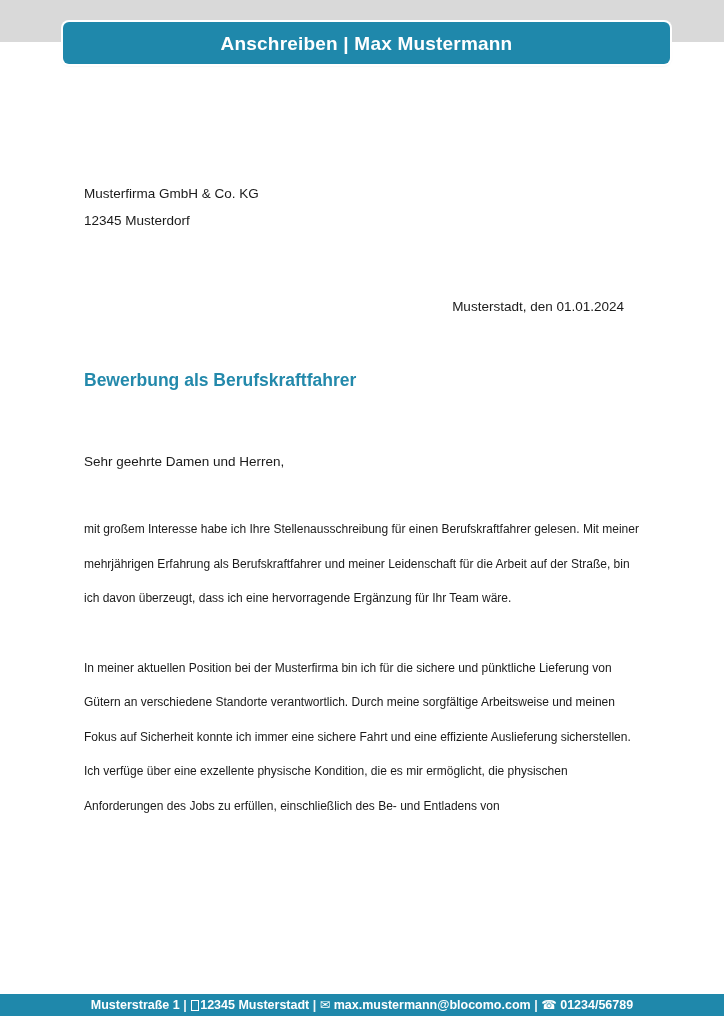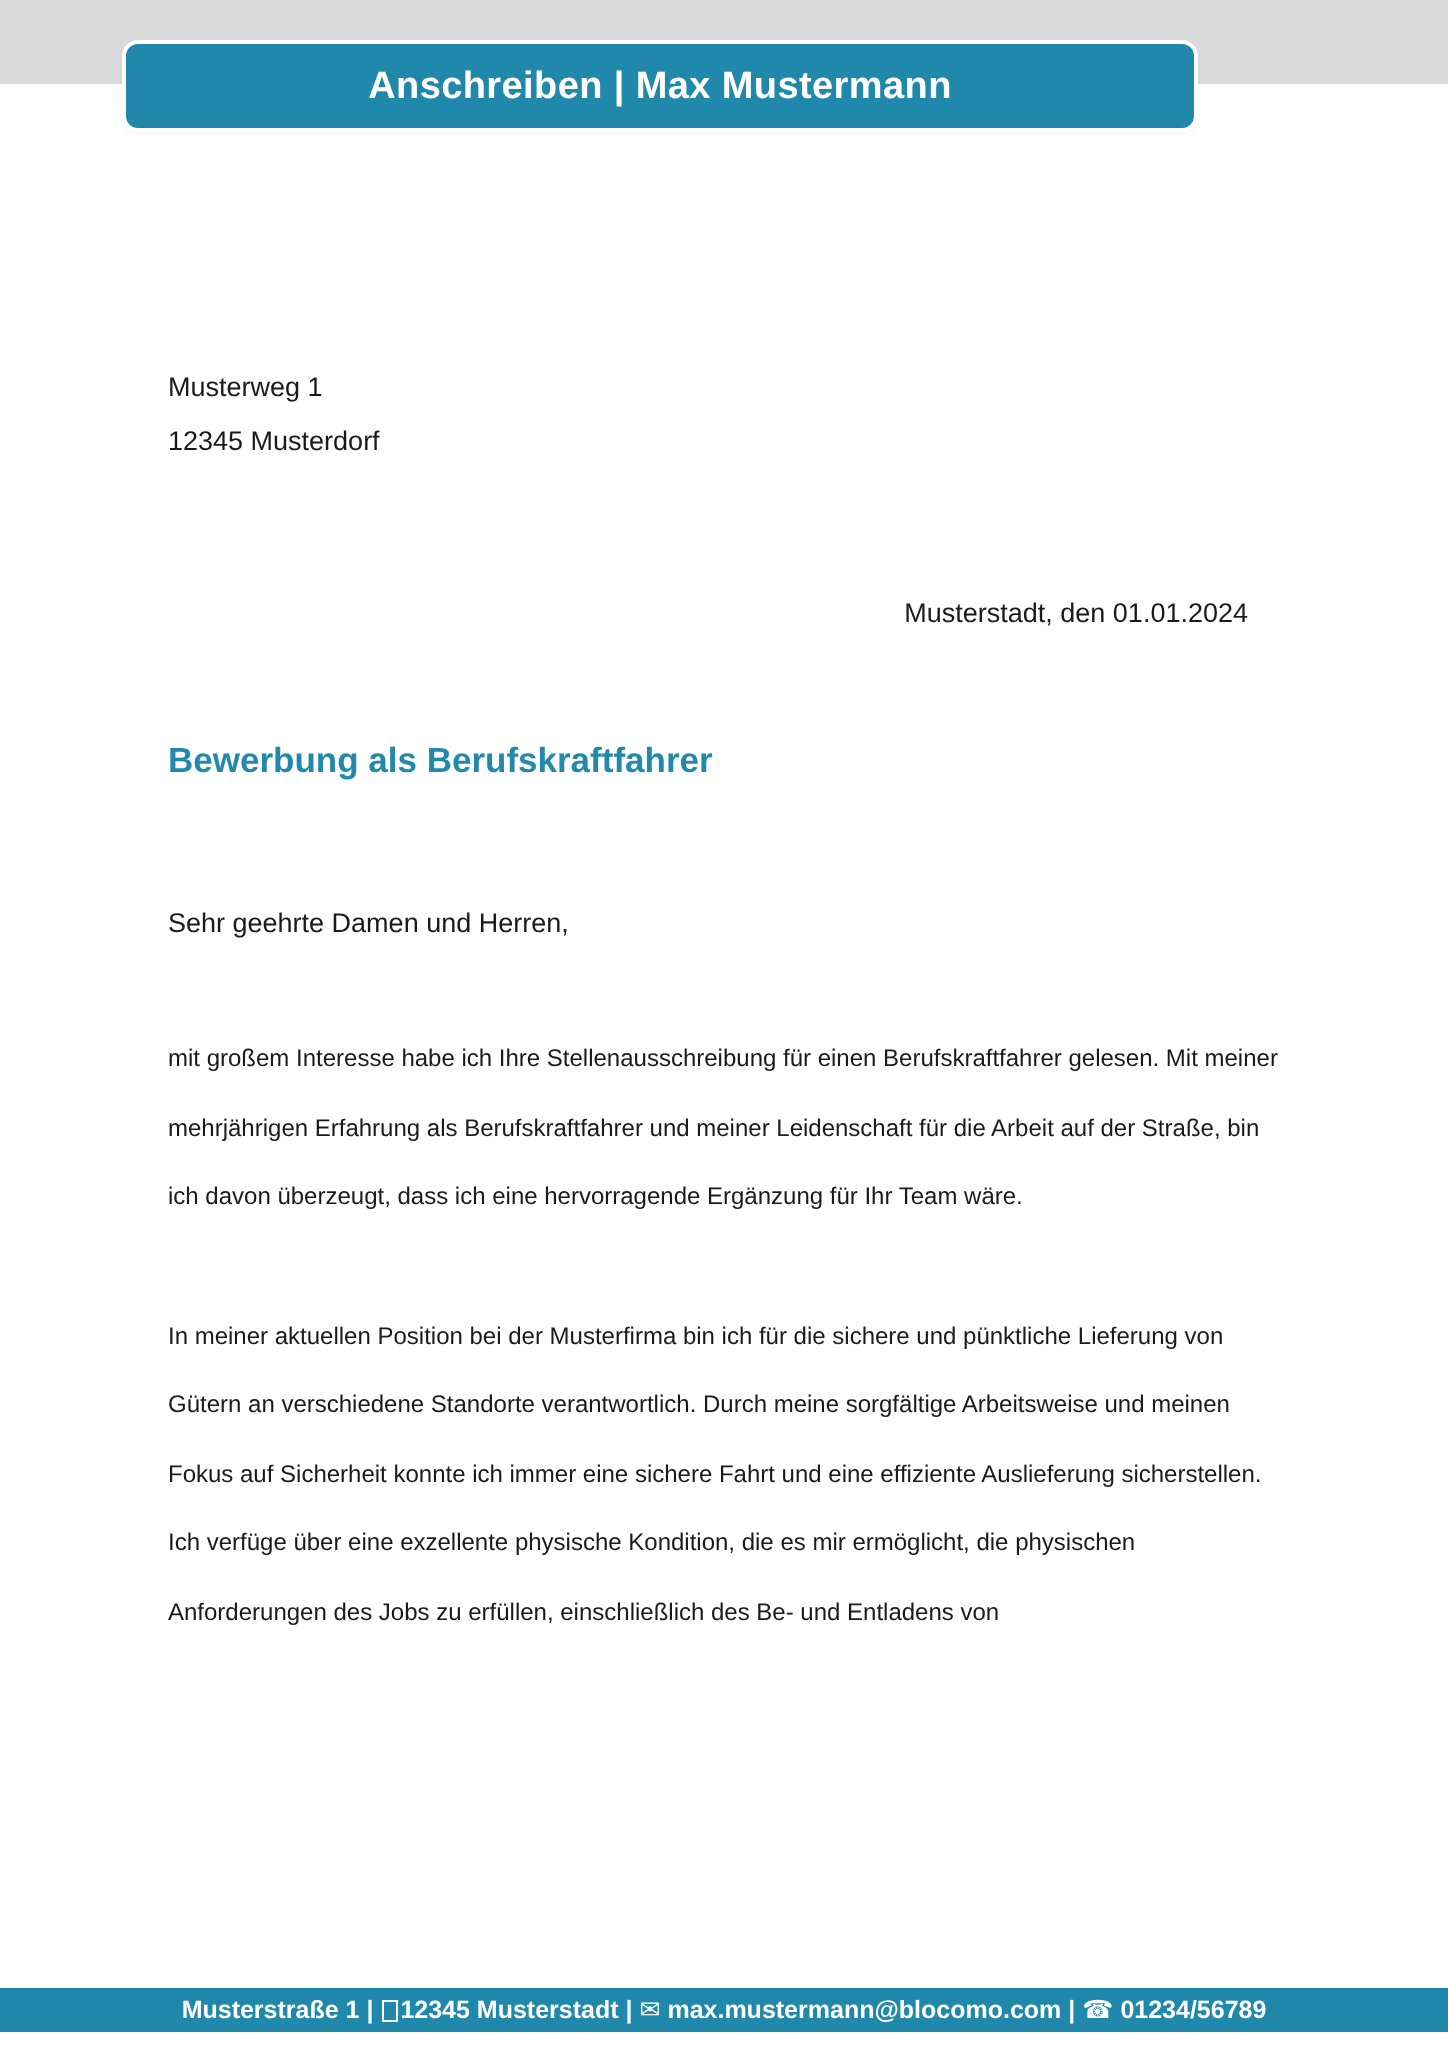--- a/index.html
+++ b/index.html
@@ -38,21 +38,21 @@
     top: 0;
     left: 0;
     width: 724px;
     height: 42px;
     background: #d9d9d9;
   }
   .header-banner {
     position: absolute;
     top: 22px;
     left: 63px;
-    width: 534px;
+    width: 607px;
     height: 42px;
     background: #1f88ab;
     border-radius: 6px;
     box-shadow: 0 0 0 2px #ffffff, 0 1px 3px rgba(0,0,0,0.18);
     display: flex;
     align-items: center;
     justify-content: center;
     box-sizing: border-box;
   }
   .header-title {
@@ -187,21 +187,21 @@
   <div class="header-zone">
     <div class="header-grayband"></div>
     <div class="header-banner">
       <span class="header-title">Anschreiben | Max Mustermann</span>
     </div>
   </div>
 
   <div class="letter-body">
 
     <div class="recipient-block">
-      <div class="recipient-line">Musterweg 1</div>
+      <div class="recipient-line">Musterfirma GmbH &amp; Co. KG</div>
       <div class="recipient-line">12345 Musterdorf</div>
     </div>
 
     <div class="date-line">Musterstadt, den 01.01.2024</div>
 
     <div class="subject-line">Bewerbung als Berufskraftfahrer</div>
 
     <div class="salutation">Sehr geehrte Damen und Herren,</div>
 
     <div class="paragraphs">

